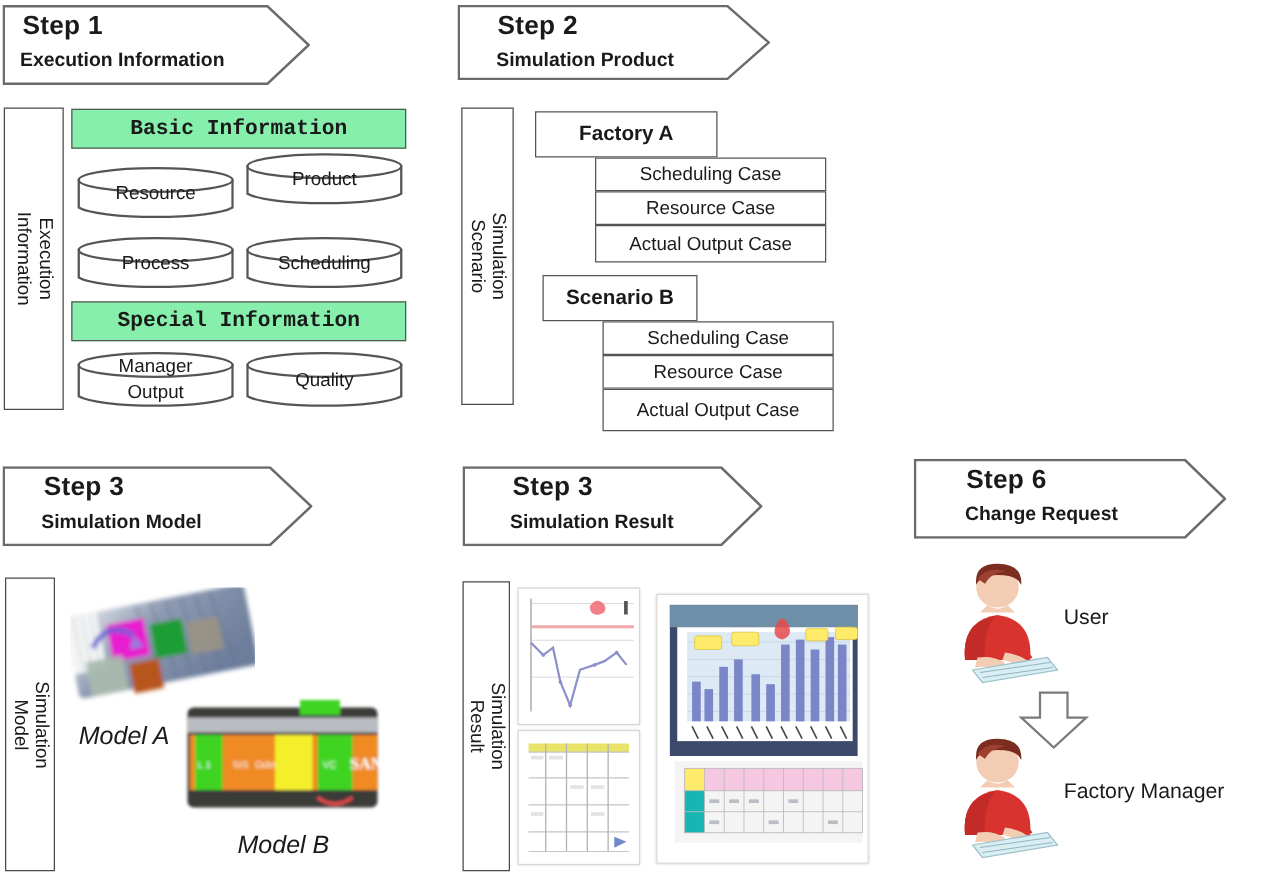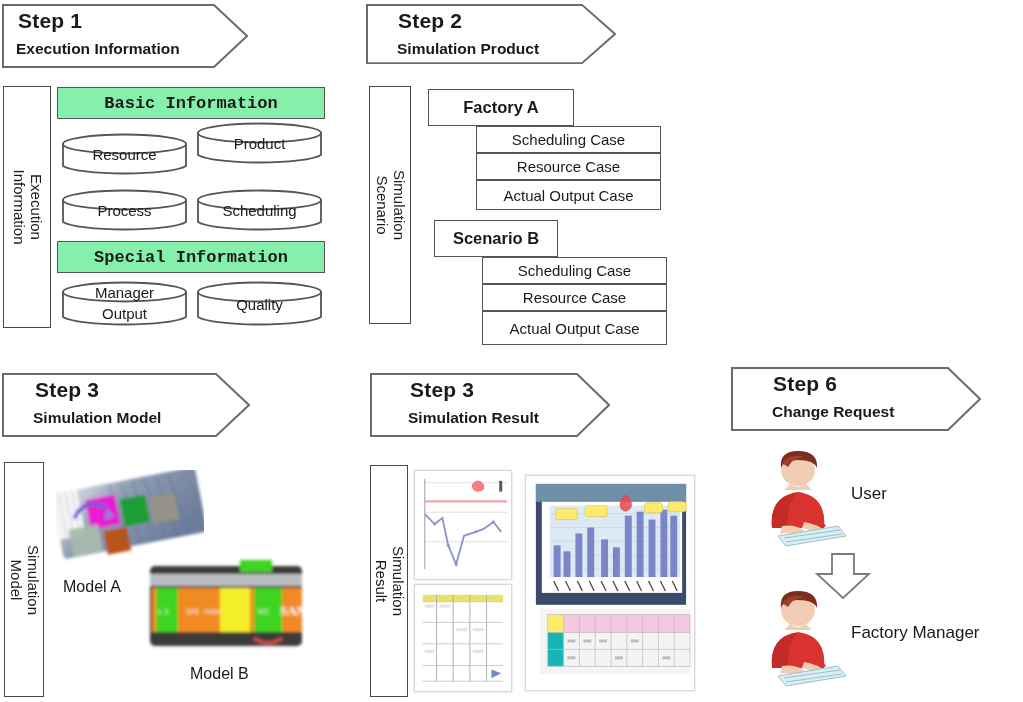--- a/index.html
+++ b/index.html
@@ -119,22 +119,23 @@
   .frame {
     position: absolute;
     background: #fff;
     border: 1px solid #d8d8d8;
     box-shadow: 0 0 2px rgba(0,0,0,.18);
     overflow: hidden;
     box-sizing: border-box;
   }
   .capt {
     position: absolute;
-    font-size: 16px;
-    white-space: nowrap;
+    font-size: 20px;
+    white-space: nowrap;
+    font-style: italic;
   }
 
   
   .modelwrap { position: absolute; }
   .modelwrap svg { display:block; width:100%; height:100%; }
 
   
   .person { position: absolute; }
   .person svg { display: block; width: 100%; height: 100%; }
   .plabel {

